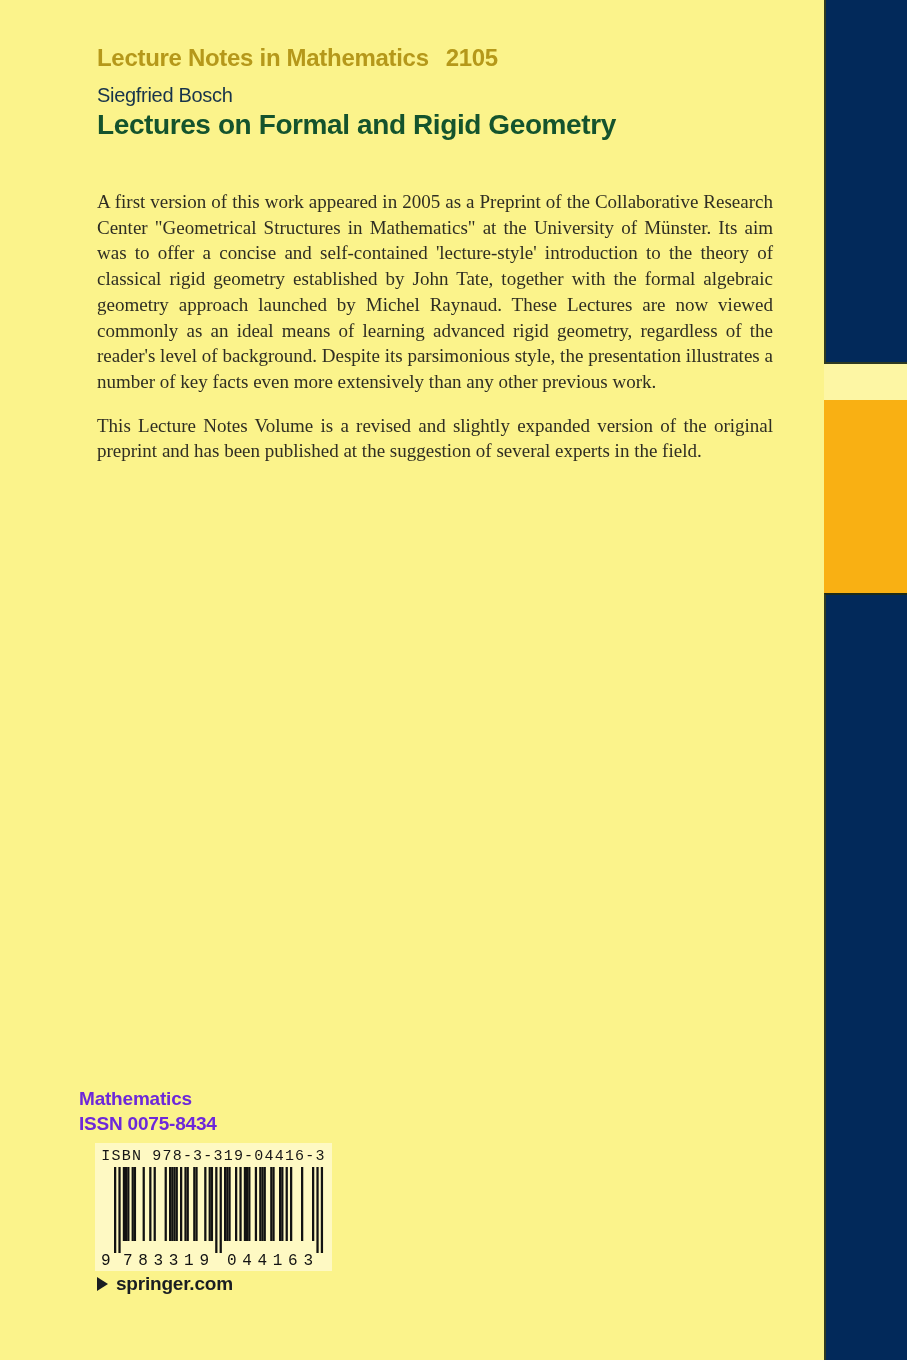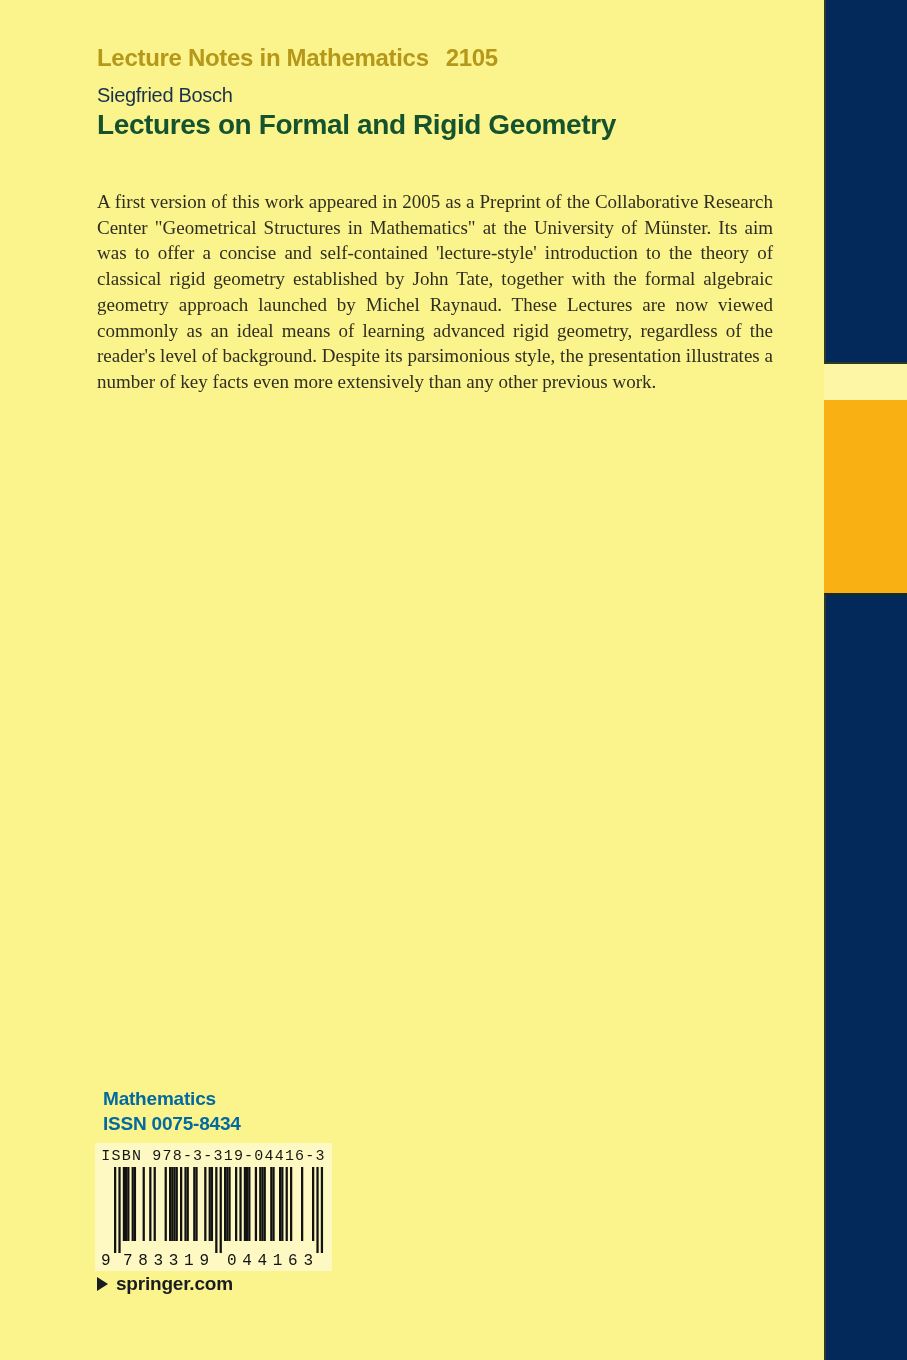--- a/index.html
+++ b/index.html
@@ -30,21 +30,21 @@
     font-size:28px; font-weight:bold; letter-spacing:-0.4px; color:#14532d;
   }
   
   .desc {
     position:absolute; left:97px; top:189px; width:676px;
     font-family:"Liberation Serif", serif; font-size:19px; line-height:25.7px;
     color:#2F2E23; text-align:justify;
   }
   .desc p + p { margin-top:18px; }
   
-  .subject-block { position:absolute; left:103px; top:1087px; color:#0369a1; }
+  .subject-block { position:absolute; left:79px; top:1087px; color:#6d28d9; }
   .subject-block div { font-size:19px; font-weight:bold; line-height:24.5px; letter-spacing:-0.2px; }
   .barcode-box {
     position:absolute; left:95px; top:1143px; width:237px; height:128px;
     background:#fef9c3; padding:5px 6px 0 6px; text-align:center;
   }
   .isbn-label {
     font-family:"Liberation Mono", monospace; font-size:15px; color:#161616;
     letter-spacing:1.2px; white-space:nowrap; display:block; margin-bottom:2px;
   }
   .barcode-svg { display:block; margin:0 auto; }
@@ -74,20 +74,21 @@
 
   <div class="series">
     <span>Lecture Notes in Mathematics</span><span class="num">2105</span>
   </div>
 
   <div class="author">Siegfried Bosch</div>
   <div class="title">Lectures on Formal and Rigid Geometry</div>
 
   <div class="desc">
     <p>A first version of this work appeared in 2005 as a Preprint of the Collaborative Research Center "Geometrical Structures in Mathematics" at the University of Münster. Its aim was to offer a concise and self-contained 'lecture-style' introduction to the theory of classical rigid geometry established by John Tate, together with the formal algebraic geometry approach launched by Michel Raynaud. These Lectures are now viewed commonly as an ideal means of learning advanced rigid geometry, regardless of the reader's level of background. Despite its parsimonious style, the presentation illustrates a number of key facts even more extensively than any other previous work.</p>
+    <p>This Lecture Notes Volume is a revised and slightly expanded version of the original preprint and has been published at the suggestion of several experts in the field.</p>
   </div>
 
   <div class="subject-block">
     <div>Mathematics</div>
     <div>ISSN 0075-8434</div>
   </div>
 
   <div class="barcode-box">
     <span class="isbn-label">ISBN 978-3-319-04416-3</span>
     <svg id="barcode-svg" class="barcode-svg" width="226" height="100" viewBox="0 0 226 100">

